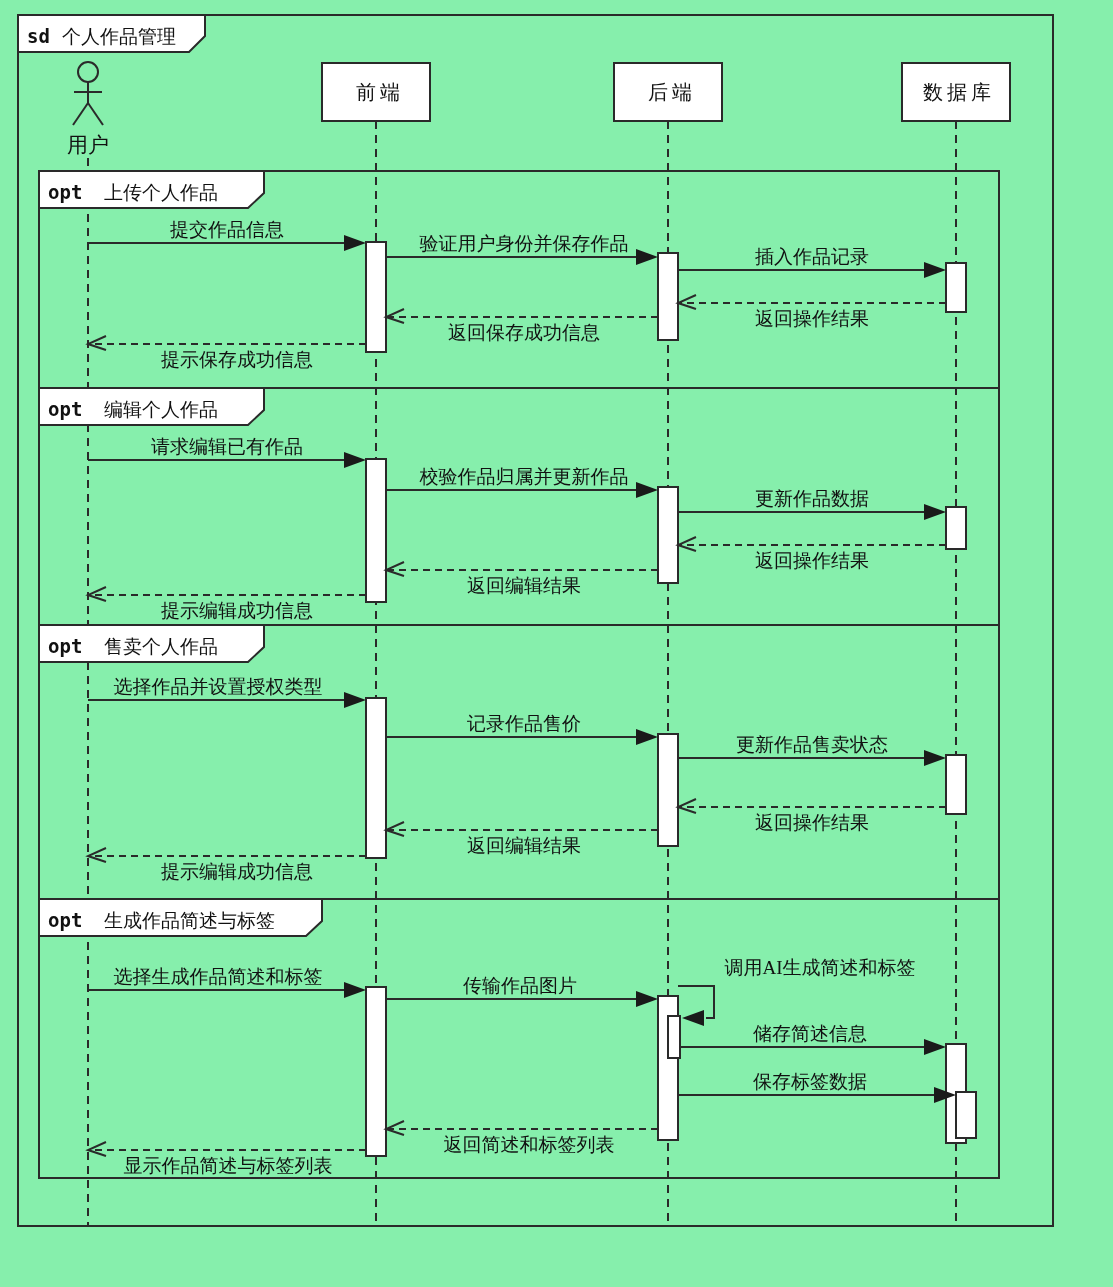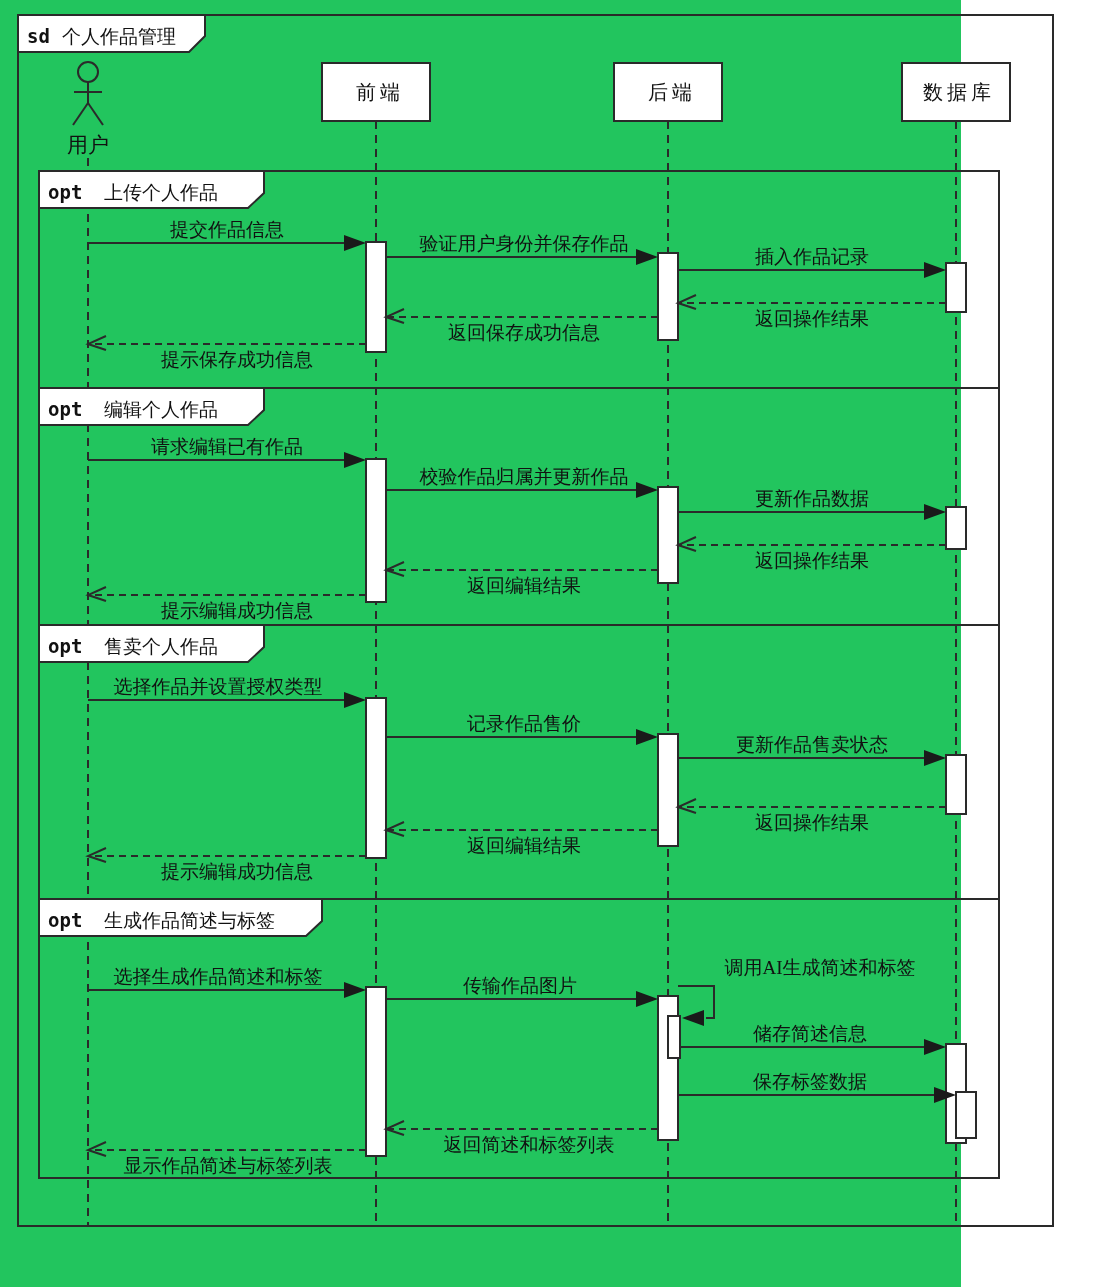--- a/index.html
+++ b/index.html
@@ -1,16 +1,16 @@
 <!DOCTYPE html>
 <html><head>
 <meta charset="utf-8">
 <style>
   html,body{margin:0;padding:0;background:#ffffff;}
-  .stage{position:relative;width:961px;height:1287px;background:#22c55e;
+  .stage{position:relative;width:1113px;height:1287px;background:#86efac;
          font-family:"Liberation Serif","DejaVu Serif",serif;}
   svg text{fill:#111111;font-family:"Liberation Serif","DejaVu Serif",serif;font-size:19px;}
   svg text.kw{font-family:"DejaVu Sans Mono","Liberation Mono",monospace;font-weight:bold;font-size:19px;}
   svg text.pname{font-size:20px;letter-spacing:4px;}
   svg text.aname{font-size:21px;}
   .ln{stroke:#2a2a2a;stroke-width:2;fill:none;}
   .lifeline{stroke:#2a2a2a;stroke-width:2;stroke-dasharray:8 6;fill:none;}
   .dashmsg{stroke:#2a2a2a;stroke-width:2;stroke-dasharray:7 5;fill:none;}
   .boxfill{fill:#ffffff;stroke:#2a2a2a;stroke-width:2;}
   .framebox{fill:none;stroke:#2a2a2a;stroke-width:2;}

